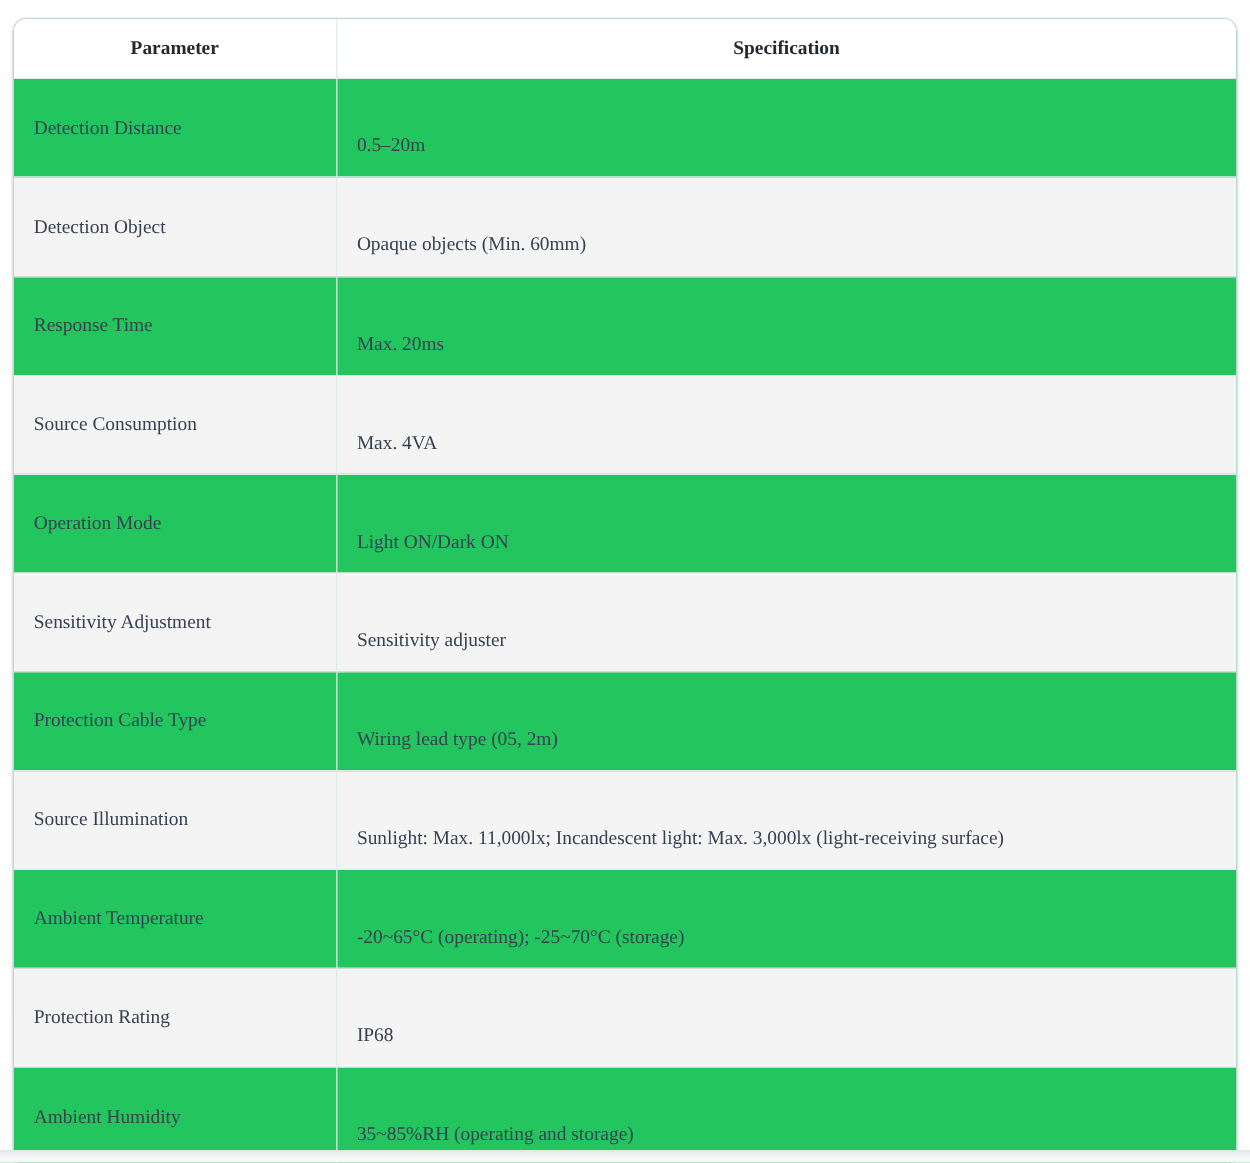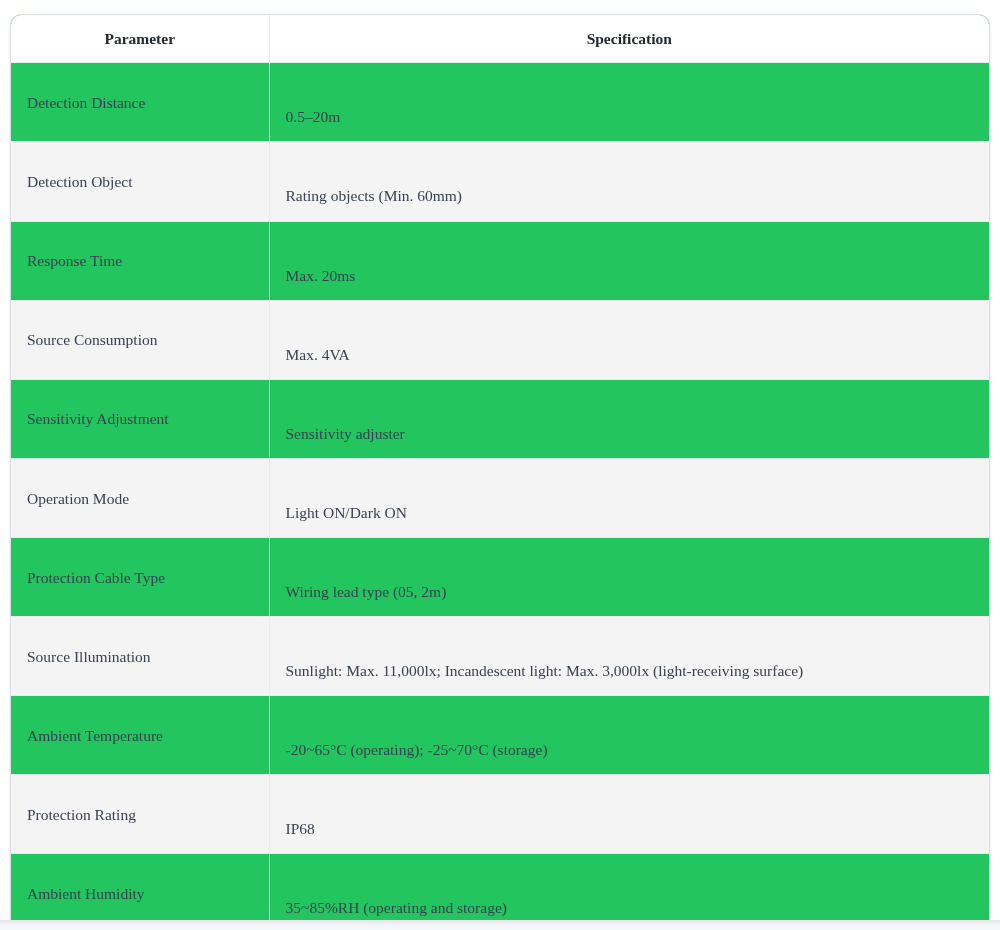--- a/index.html
+++ b/index.html
@@ -81,37 +81,37 @@
         <th>Specification</th>
       </tr>
     </thead>
     <tbody id="spec-tbody">
         <tr>
           <td class="param-cell"><span class="cell-text">Detection Distance</span></td>
           <td class="spec-cell"><span class="cell-text">0.5–20m</span></td>
         </tr>
         <tr>
           <td class="param-cell"><span class="cell-text">Detection Object</span></td>
-          <td class="spec-cell"><span class="cell-text">Rating objects (Min. 60mm)</span></td>
+          <td class="spec-cell"><span class="cell-text">Opaque objects (Min. 60mm)</span></td>
         </tr>
         <tr>
           <td class="param-cell"><span class="cell-text">Response Time</span></td>
           <td class="spec-cell"><span class="cell-text">Max. 20ms</span></td>
         </tr>
         <tr>
           <td class="param-cell"><span class="cell-text">Source Consumption</span></td>
           <td class="spec-cell"><span class="cell-text">Max. 4VA</span></td>
         </tr>
         <tr>
+          <td class="param-cell"><span class="cell-text">Operation Mode</span></td>
+          <td class="spec-cell"><span class="cell-text">Light ON/Dark ON</span></td>
+        </tr>
+        <tr>
           <td class="param-cell"><span class="cell-text">Sensitivity Adjustment</span></td>
           <td class="spec-cell"><span class="cell-text">Sensitivity adjuster</span></td>
-        </tr>
-        <tr>
-          <td class="param-cell"><span class="cell-text">Operation Mode</span></td>
-          <td class="spec-cell"><span class="cell-text">Light ON/Dark ON</span></td>
         </tr>
         <tr>
           <td class="param-cell"><span class="cell-text">Protection Cable Type</span></td>
           <td class="spec-cell"><span class="cell-text">Wiring lead type (05, 2m)</span></td>
         </tr>
         <tr>
           <td class="param-cell"><span class="cell-text">Source Illumination</span></td>
           <td class="spec-cell"><span class="cell-text">Sunlight: Max. 11,000lx; Incandescent light: Max. 3,000lx (light-receiving surface)</span></td>
         </tr>
         <tr>

